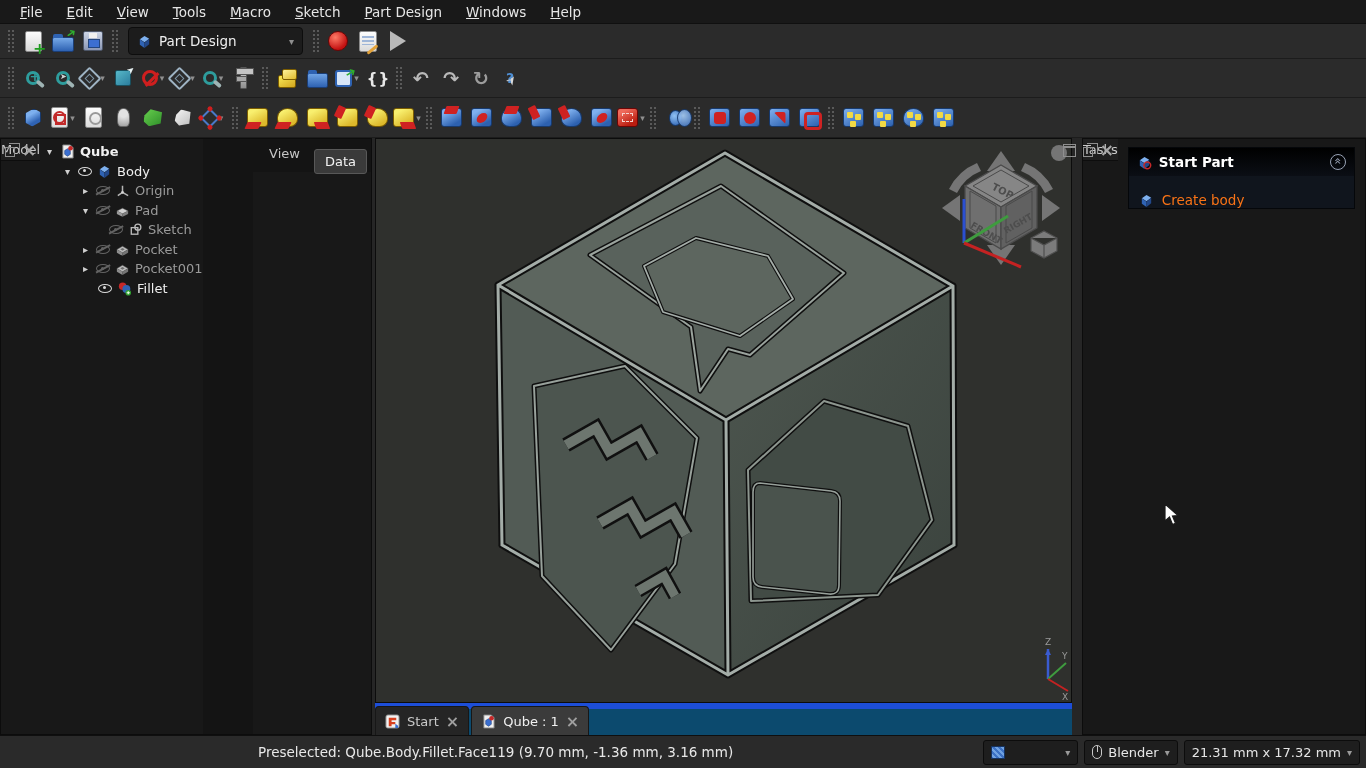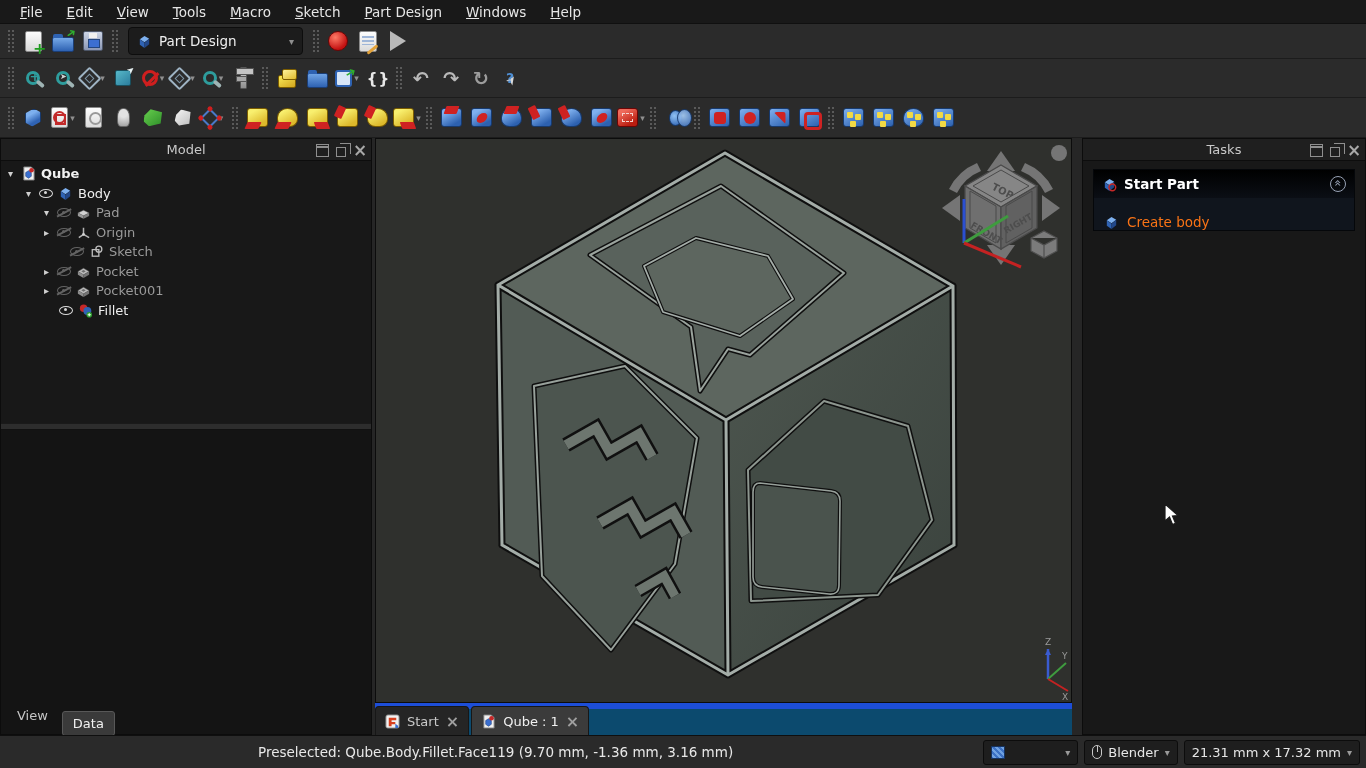--- a/index.html
+++ b/index.html
@@ -108,21 +108,21 @@
     box-shadow:8px 2px #f2d945,3px 9px #f2d945; }
   .i-bool { width:13px; height:16px; background:radial-gradient(circle at 40% 35%,#8fc0f4,#2d61b0); border-radius:50%; border:1px solid #173a6e; }
   .i-bool::after { content:""; position:absolute; left:7px; top:-2px; width:13px; height:16px; background:radial-gradient(circle at 40% 35%,#a9d0fa,#3d71c0); border-radius:50%; border:1px solid #173a6e; opacity:.9; }
 
   
   .content { flex:1; display:flex; min-height:0; }
   .vsep { width:3px; background:#262626; }
   .vsep2 { width:10px; background:#262626; }
 
   
-  .panel { background:#181818; display:flex; flex-direction:column; border:1px solid #0c0c0c; }
+  .panel { background:#181818; display:flex; flex-direction:row; border:1px solid #0c0c0c; }
   .phead { height:22px; background:#1f1f1f; border-bottom:1px solid #0d0d0d; display:flex; align-items:center; font-size:13px; color:#c9c9c9; position:relative; }
   .phead .ptitle { flex:1; text-align:center; }
   .pbtns { position:absolute; right:5px; top:0; height:22px; display:flex; align-items:center; gap:7px; }
   .pb { width:13px; height:13px; position:relative; display:inline-block; }
   .pb-min { border:1px solid #8f8f8f; } .pb-min::after { content:""; position:absolute; left:0; top:1px; width:100%; height:2px; background:#8f8f8f; }
   .pb-float { border:1px solid #8f8f8f; margin-top:3px; width:10px; height:10px; }
   .pb-float::after { content:""; position:absolute; left:3px; top:-5px; width:10px; height:10px; border:1px solid #8f8f8f; border-left:none; border-bottom:none; }
   .pb-close::before { content:"×"; color:#a8a8a8; font-size:17px; font-weight:bold; line-height:13px; }
 
   .leftcol { width:372px; display:flex; flex-direction:column; }
@@ -449,34 +449,34 @@
           </div>
           <div class="trow" style="padding-left:22px">
             <span class="tw open"></span>
             <span class="eye"></span>
             <svg class="ti" viewBox="0 0 16 16">
                 <use href="#sym-body"></use>
               </svg>
             <span class="tlabel bright">Body</span>
           </div>
           <div class="trow" style="padding-left:40px">
+            <span class="tw closed"></span>
+            <span class="eye off"></span>
+            <svg class="ti" viewBox="0 0 16 16">
+                <use href="#sym-origin"></use>
+              </svg>
+            <span class="tlabel">Origin</span>
+          </div>
+          <div class="trow" style="padding-left:40px">
             <span class="tw open"></span>
             <span class="eye off"></span>
             <svg class="ti" viewBox="0 0 16 16">
                 <use href="#sym-pad"></use>
               </svg>
             <span class="tlabel">Pad</span>
-          </div>
-          <div class="trow" style="padding-left:40px">
-            <span class="tw closed"></span>
-            <span class="eye off"></span>
-            <svg class="ti" viewBox="0 0 16 16">
-                <use href="#sym-origin"></use>
-              </svg>
-            <span class="tlabel">Origin</span>
           </div>
           <div class="trow" style="padding-left:69px">
             <span class="eye off"></span>
             <svg class="ti" viewBox="0 0 16 16">
                 <use href="#sym-sketch"></use>
               </svg>
             <span class="tlabel">Sketch</span>
           </div>
           <div class="trow" style="padding-left:40px">
             <span class="tw closed"></span>

